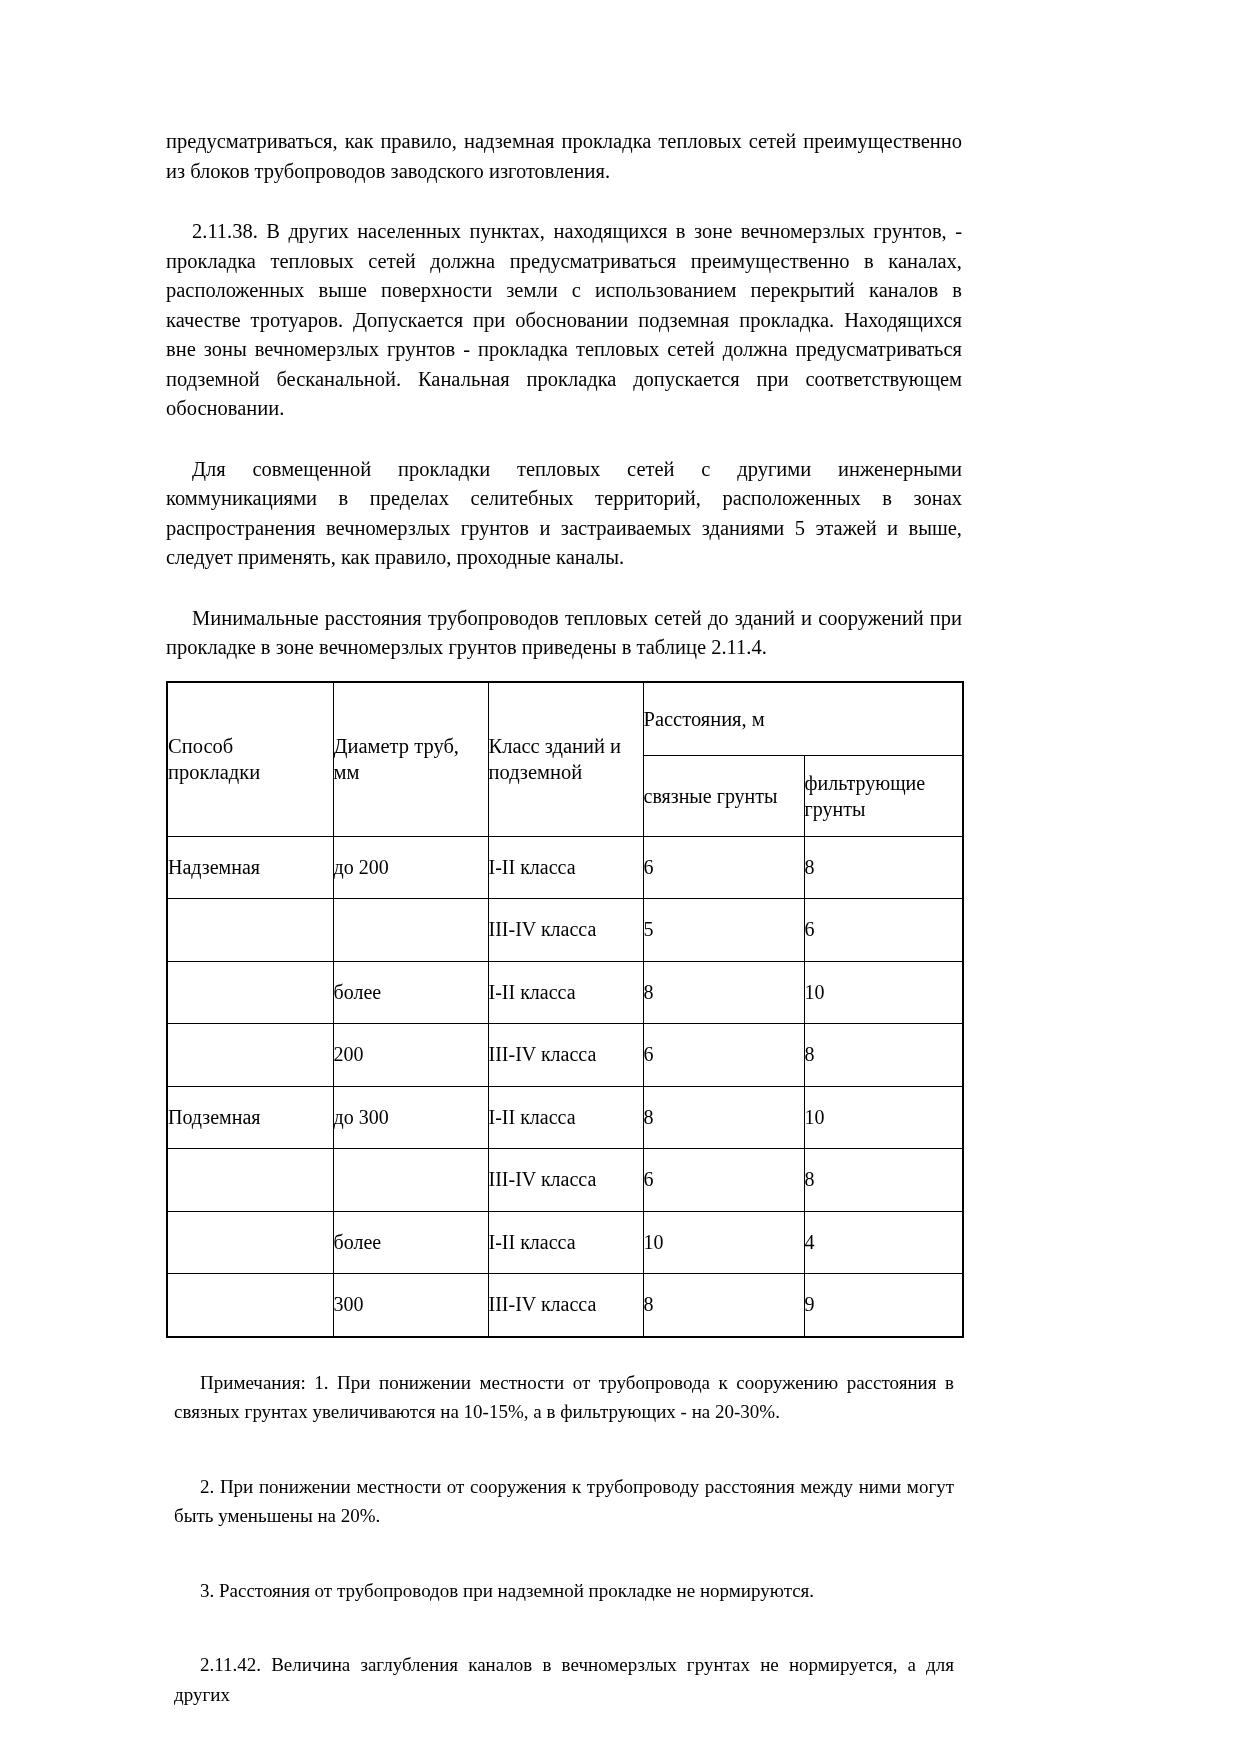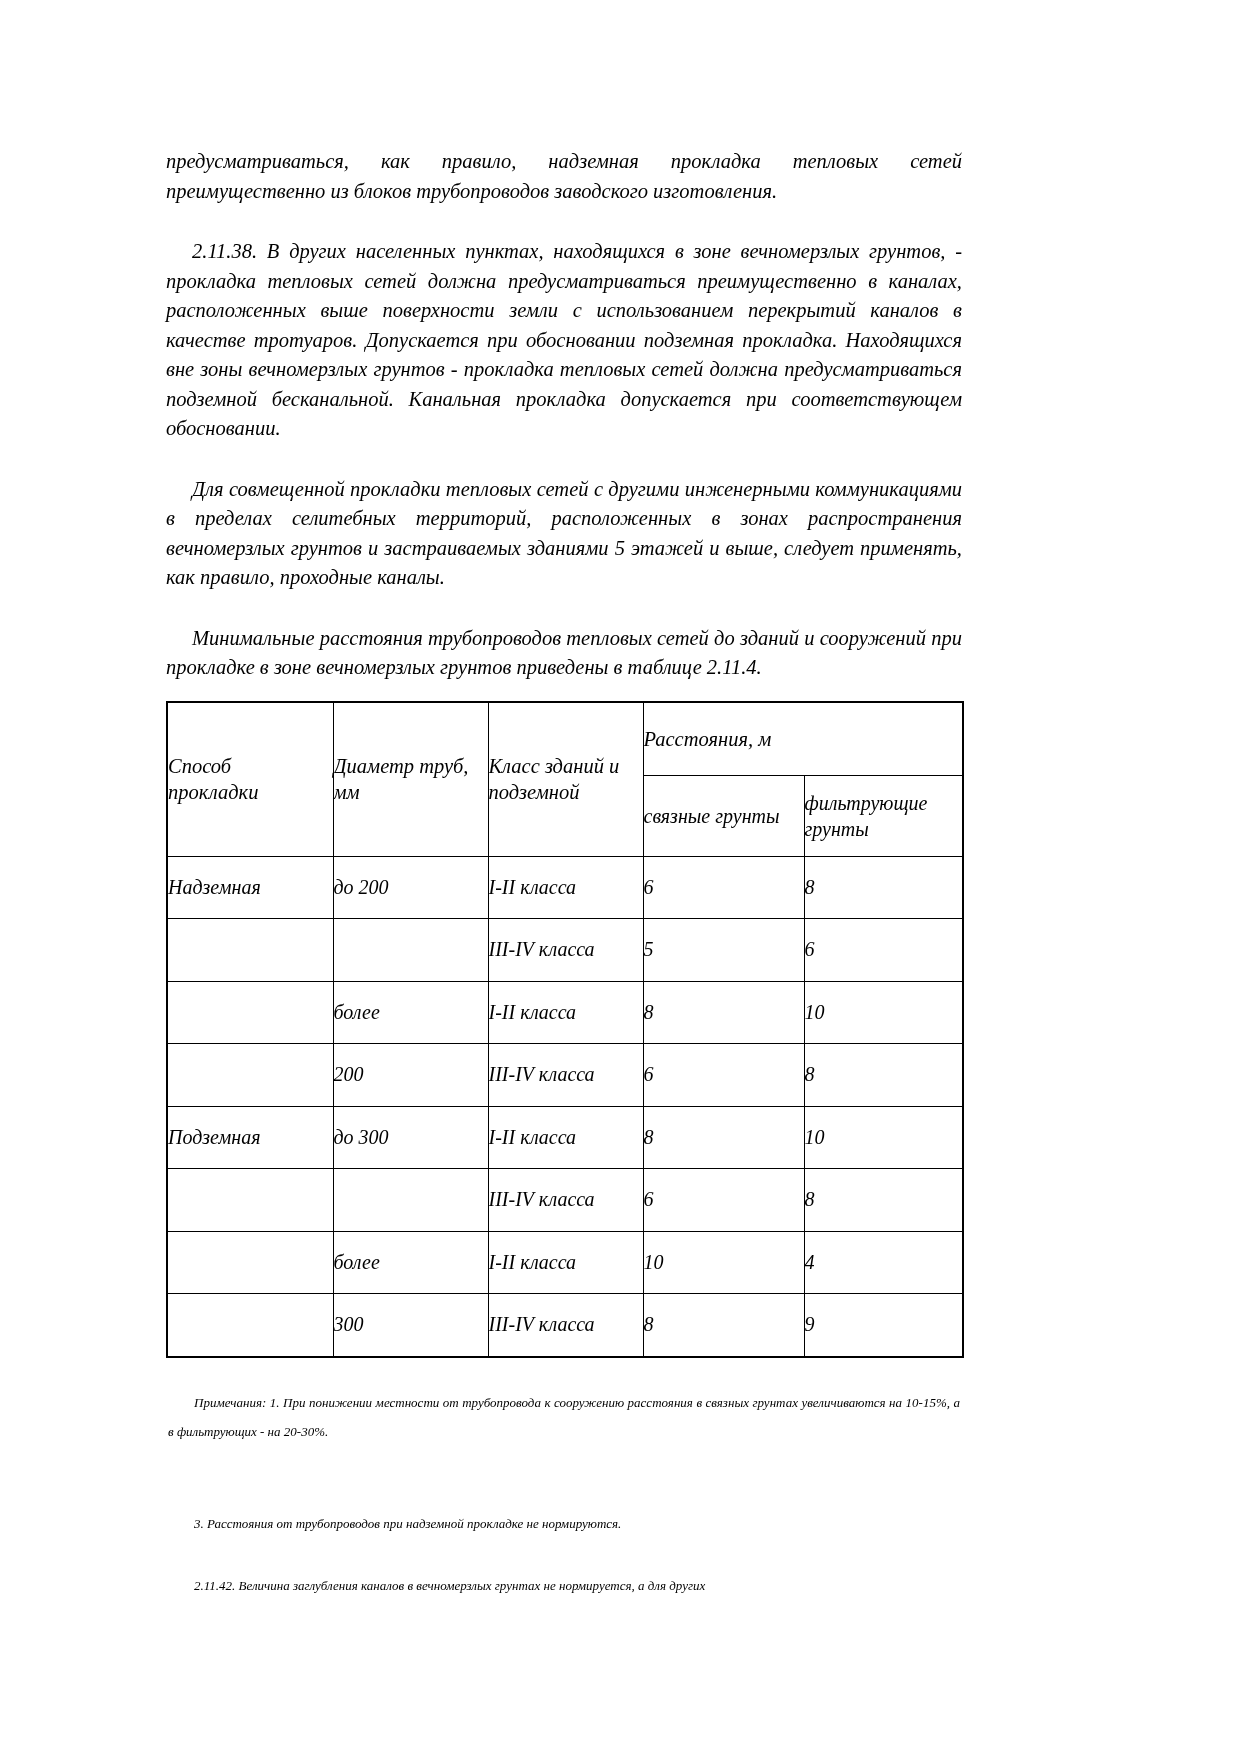--- a/index.html
+++ b/index.html
@@ -19,23 +19,22 @@
     position: absolute;
     left: 0;
     top: 0;
     width: 1240px;
     height: 1755px;
     background: #ffffff;
   }
   .content {
     position: absolute;
     left: 166px;
-    top: 147px;
+    top: 127px;
     width: 796px;
-    font-style: italic;
   }
 
   p.para {
     margin: 0 0 0 0;
     font-size: 20.5px;
     line-height: 29.5px;
     text-align: justify;
     text-justify: inter-word;
     hyphens: none;
   }
@@ -108,22 +107,22 @@
   .col1 { width: 166px; }
   .col2 { width: 155px; }
   .col3 { width: 155px; }
   .col4 { width: 161px; }
   .col5 { width: 159px; }
 
   .notes {
     margin-top: 30px;
   }
   .notes p {
-    margin: 2px;
-    font-size: 13px;
+    margin: 8px;
+    font-size: 19px;
     line-height: 29.5px;
     text-align: justify;
     text-indent: 26px;
   }
   .note-gap { height: 29px; }
 </style>
 </head>
 <body>
 
 <div class="page">
@@ -232,20 +231,21 @@
           <td class="body-cell">III-IV класса</td>
           <td class="body-cell">8</td>
           <td class="body-cell c-last">9</td>
         </tr>
       </tbody>
     </table>
 
     <div class="notes">
       <p>Примечания: 1. При понижении местности от трубопровода к сооружению расстояния в связных грунтах увеличиваются на 10-15%, а в фильтрующих - на 20-30%.</p>
       <div class="note-gap"></div>
+      <p>2. При понижении местности от сооружения к трубопроводу расстояния между ними могут быть уменьшены на 20%.</p>
       <div class="note-gap"></div>
       <p>3. Расстояния от трубопроводов при надземной прокладке не нормируются.</p>
       <div class="note-gap"></div>
       <p>2.11.42. Величина заглубления каналов в вечномерзлых грунтах не нормируется, а для других</p>
     </div>
 
   </div>
 </div>
 
 </body></html>

